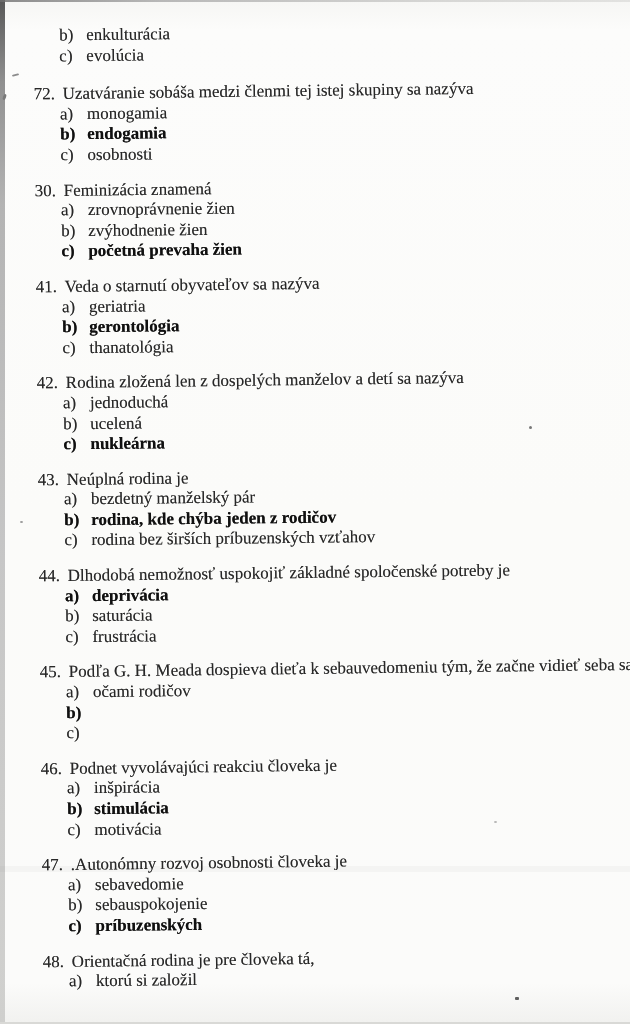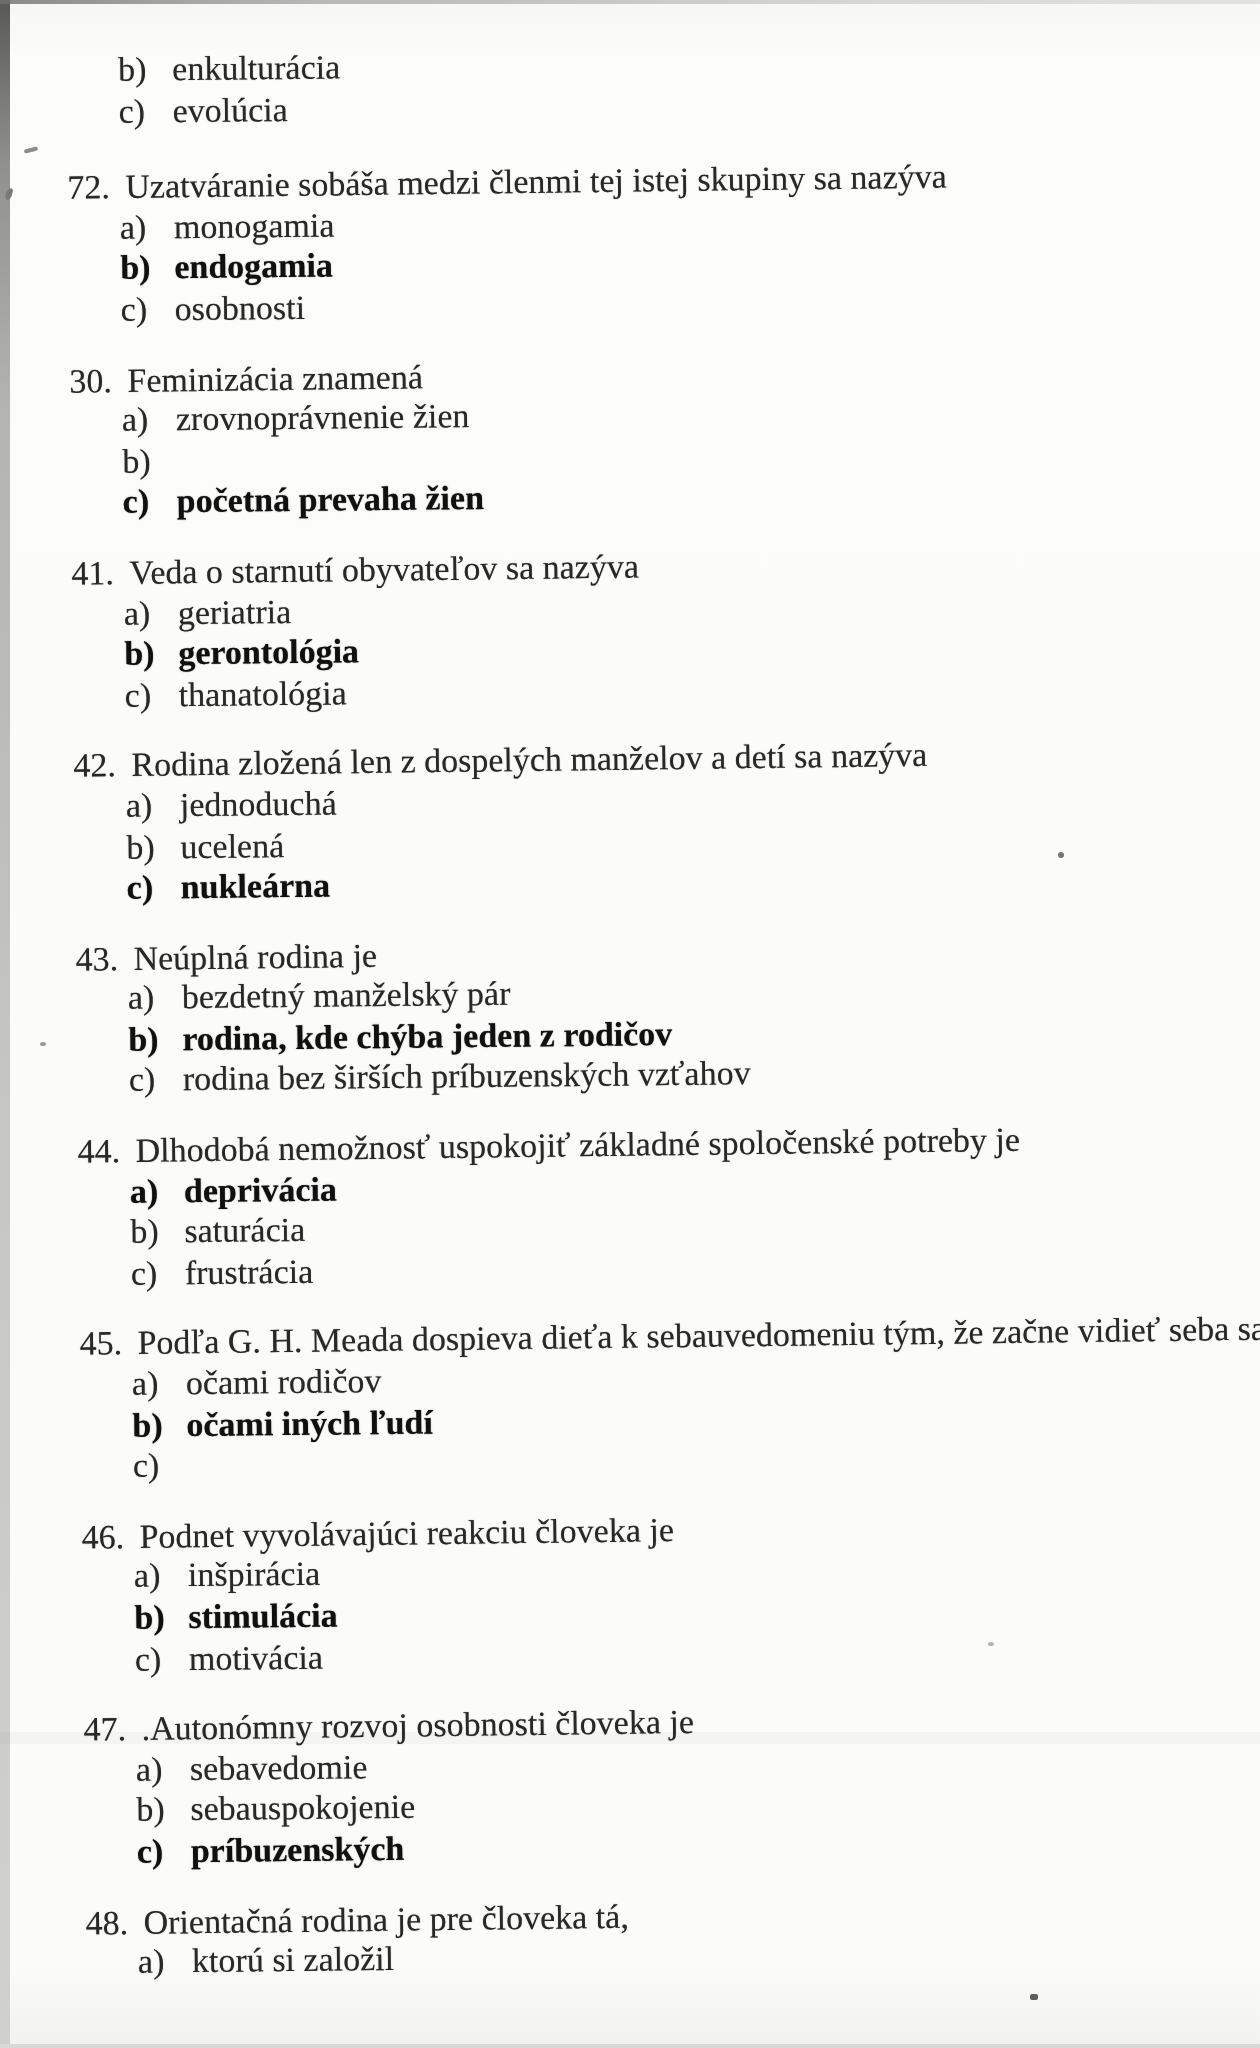--- a/index.html
+++ b/index.html
@@ -113,20 +113,21 @@
       <div class="row qrow">
         <span class="qnum">30.</span>
         <span class="qtext">Feminizácia znamená</span>
       </div>
       <div class="row orow">
         <span class="oletter">a)</span>
         <span class="otext">zrovnoprávnenie žien</span>
       </div>
       <div class="row orow">
         <span class="oletter">b)</span>
+        <span class="otext">zvýhodnenie žien</span>
       </div>
       <div class="row orow bold">
         <span class="oletter">c)</span>
         <span class="otext">početná prevaha žien</span>
       </div>
     </div>
 
     <div class="block">
       <div class="row qrow">
         <span class="qnum">41.</span>
@@ -207,21 +208,20 @@
       <div class="row qrow">
         <span class="qnum">45.</span>
         <span class="qtext">Podľa G. H. Meada dospieva dieťa k sebauvedomeniu tým, že začne vidieť seba saméh</span>
       </div>
       <div class="row orow">
         <span class="oletter">a)</span>
         <span class="otext">očami rodičov</span>
       </div>
       <div class="row orow bold">
         <span class="oletter">b)</span>
-        <span class="otext">očami iných ľudí</span>
       </div>
       <div class="row orow">
         <span class="oletter">c)</span>
       </div>
     </div>
 
     <div class="block">
       <div class="row qrow">
         <span class="qnum">46.</span>
         <span class="qtext">Podnet vyvolávajúci reakciu človeka je</span>

